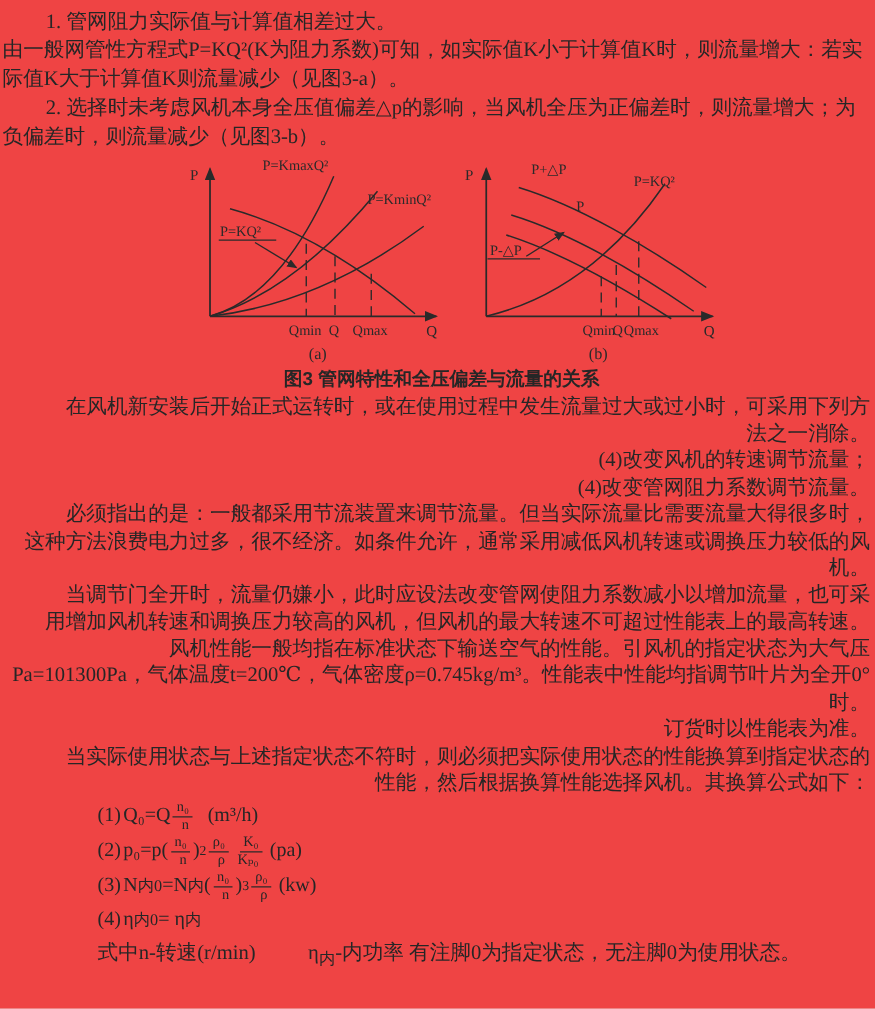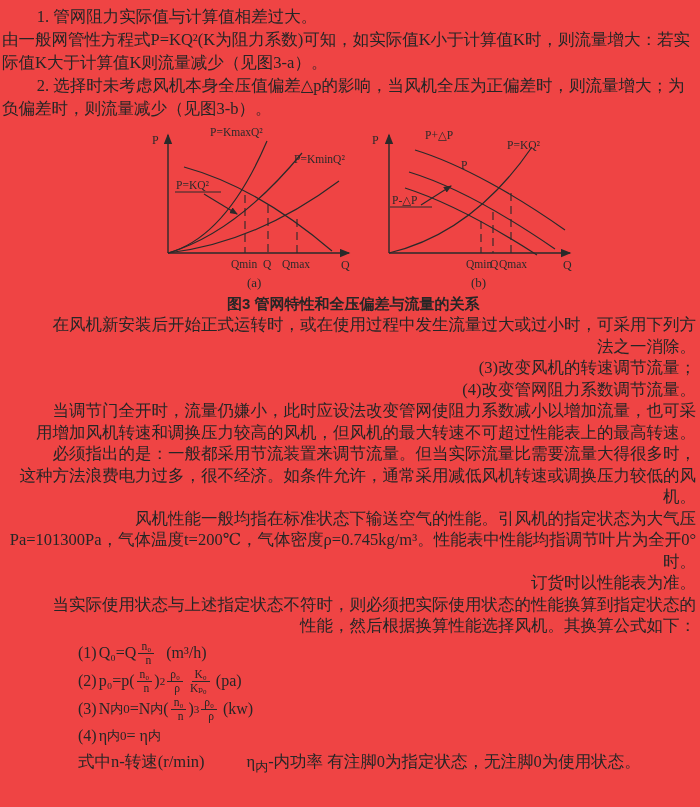--- a/index.html
+++ b/index.html
@@ -110,24 +110,24 @@
         <text x="121" y="146" font-size="11.5">Q</text>
         <text x="130" y="146" font-size="11.5">Qmax</text>
         <text x="102" y="165" font-size="13">(b)</text>
       </svg>
     </div>
     <div class="fig-caption">图3 管网特性和全压偏差与流量的关系</div>
   </div>
 
   <div class="tight">
     <p class="indent">在风机新安装后开始正式运转时，或在使用过程中发生流量过大或过小时，可采用下列方法之一消除。</p>
-    <p class="indent">(3)改变风机的转速调节流量；</p>
+    <p class="indent">(4)改变风机的转速调节流量；</p>
     <p class="indent">(4)改变管网阻力系数调节流量。</p>
+    <p class="indent">必须指出的是：一般都采用节流装置来调节流量。但当实际流量比需要流量大得很多时，这种方法浪费电力过多，很不经济。如条件允许，通常采用减低风机转速或调换压力较低的风机。</p>
     <p class="indent">当调节门全开时，流量仍嫌小，此时应设法改变管网使阻力系数减小以增加流量，也可采用增加风机转速和调换压力较高的风机，但风机的最大转速不可超过性能表上的最高转速。</p>
-    <p class="indent">必须指出的是：一般都采用节流装置来调节流量。但当实际流量比需要流量大得很多时，这种方法浪费电力过多，很不经济。如条件允许，通常采用减低风机转速或调换压力较低的风机。</p>
     <p class="indent">风机性能一般均指在标准状态下输送空气的性能。引风机的指定状态为大气压Pa=101300Pa，气体温度t=200℃，气体密度ρ=0.745kg/m³。性能表中性能均指调节叶片为全开0°时。</p>
     <p>订货时以性能表为准。</p>
     <p class="indent">当实际使用状态与上述指定状态不符时，则必须把实际使用状态的性能换算到指定状态的性能，然后根据换算性能选择风机。其换算公式如下：</p>
   </div>
 
   <div class="formulas">
     <div class="formula">
       <span class="lbl">(1)</span>
       <span>Q₀=Q</span>
       <span class="frac">

